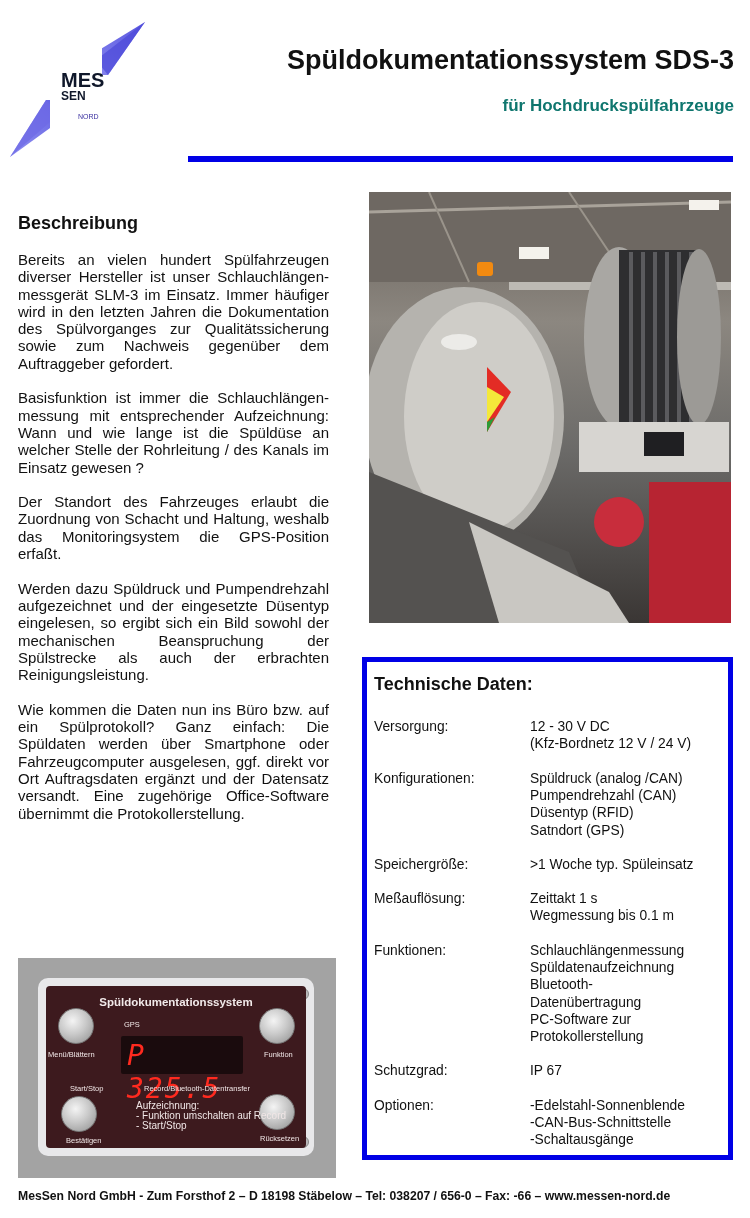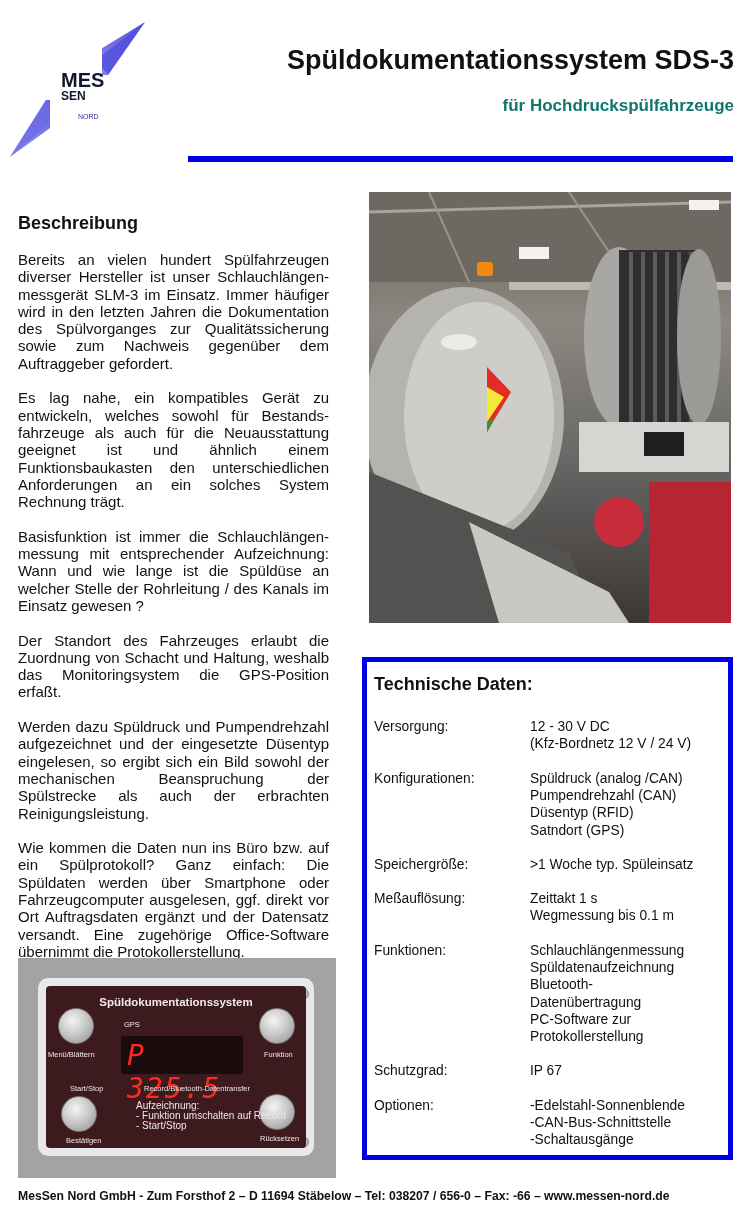--- a/index.html
+++ b/index.html
@@ -73,21 +73,20 @@
   <span id="logo-nord" class="logo-text">NORD</span>
 </div>
 
 <div id="title" class="abs">Spüldokumentationssystem SDS-3</div>
 <div id="subtitle" class="abs">für Hochdruckspülfahrzeuge</div>
 <div id="rule" class="abs"></div>
 
 <div id="desc-heading" class="abs">Beschreibung</div>
 <div id="desc" class="abs">
   <p>Bereits an vielen hundert Spülfahrzeugen diverser Hersteller ist unser  Schlauchlängen-messgerät SLM-3 im Einsatz. Immer häufiger wird in den letzten Jahren die Dokumentation des Spülvorganges zur Qualitätssicherung sowie zum Nachweis gegenüber dem Auftraggeber gefordert.</p>
-  <p>Es lag nahe, ein kompatibles Gerät zu entwickeln, welches sowohl für Bestands-fahrzeuge als auch für die Neuausstattung geeignet ist und ähnlich einem Funktionsbaukasten den unterschiedlichen Anforderungen an ein solches System Rechnung trägt.</p>
   <p>Basisfunktion ist immer die Schlauchlängen-messung mit entsprechender Aufzeichnung: Wann und wie lange ist die Spüldüse an welcher Stelle der Rohrleitung / des Kanals im Einsatz gewesen ?</p>
   <p>Der Standort des Fahrzeuges erlaubt die Zuordnung von Schacht und Haltung, weshalb das Monitoringsystem die GPS-Position erfaßt.</p>
   <p>Werden dazu Spüldruck und Pumpendrehzahl aufgezeichnet und der eingesetzte Düsentyp eingelesen, so ergibt sich ein Bild sowohl der mechanischen Beanspruchung der Spülstrecke als auch der erbrachten Reinigungsleistung.</p>
   <p>Wie kommen die Daten nun ins Büro bzw. auf ein Spülprotokoll? Ganz einfach: Die Spüldaten werden über Smartphone oder Fahrzeugcomputer ausgelesen, ggf. direkt vor Ort Auftragsdaten ergänzt und der Datensatz versandt. Eine zugehörige Office-Software übernimmt die Protokollerstellung.</p>
 </div>
 
 <div id="photo-truck" class="abs">
   <svg width="362" height="431" viewBox="0 0 362 431">
 
     <rect x="0" y="0" width="362" height="90" fill="#6e6862"></rect>
@@ -197,13 +196,13 @@
     <div class="btn-round" style="left:15px; top:110px;"></div>
     <div class="dev-label" style="left:20px; top:150px;">Bestätigen</div>
     <div class="btn-round" style="left:213px; top:108px;"></div>
     <div class="dev-label" style="left:214px; top:148px;">Rücksetzen</div>
     <div class="dev-label" style="left:90px; top:115px; white-space:pre-line; font-size:10px; line-height:10px;">Aufzeichnung:
 - Funktion umschalten auf Record
 - Start/Stop</div>
   </div>
 </div>
 
-<div id="footer" class="abs">MesSen Nord GmbH - Zum Forsthof 2 – D 11694 Stäbelow – Tel: 038207 / 656-0 – Fax: -66 – www.messen-nord.de</div>
+<div id="footer" class="abs">MesSen Nord GmbH - Zum Forsthof 2 – D 18198 Stäbelow – Tel: 038207 / 656-0 – Fax: -66 – www.messen-nord.de</div>
 
 </body></html>

